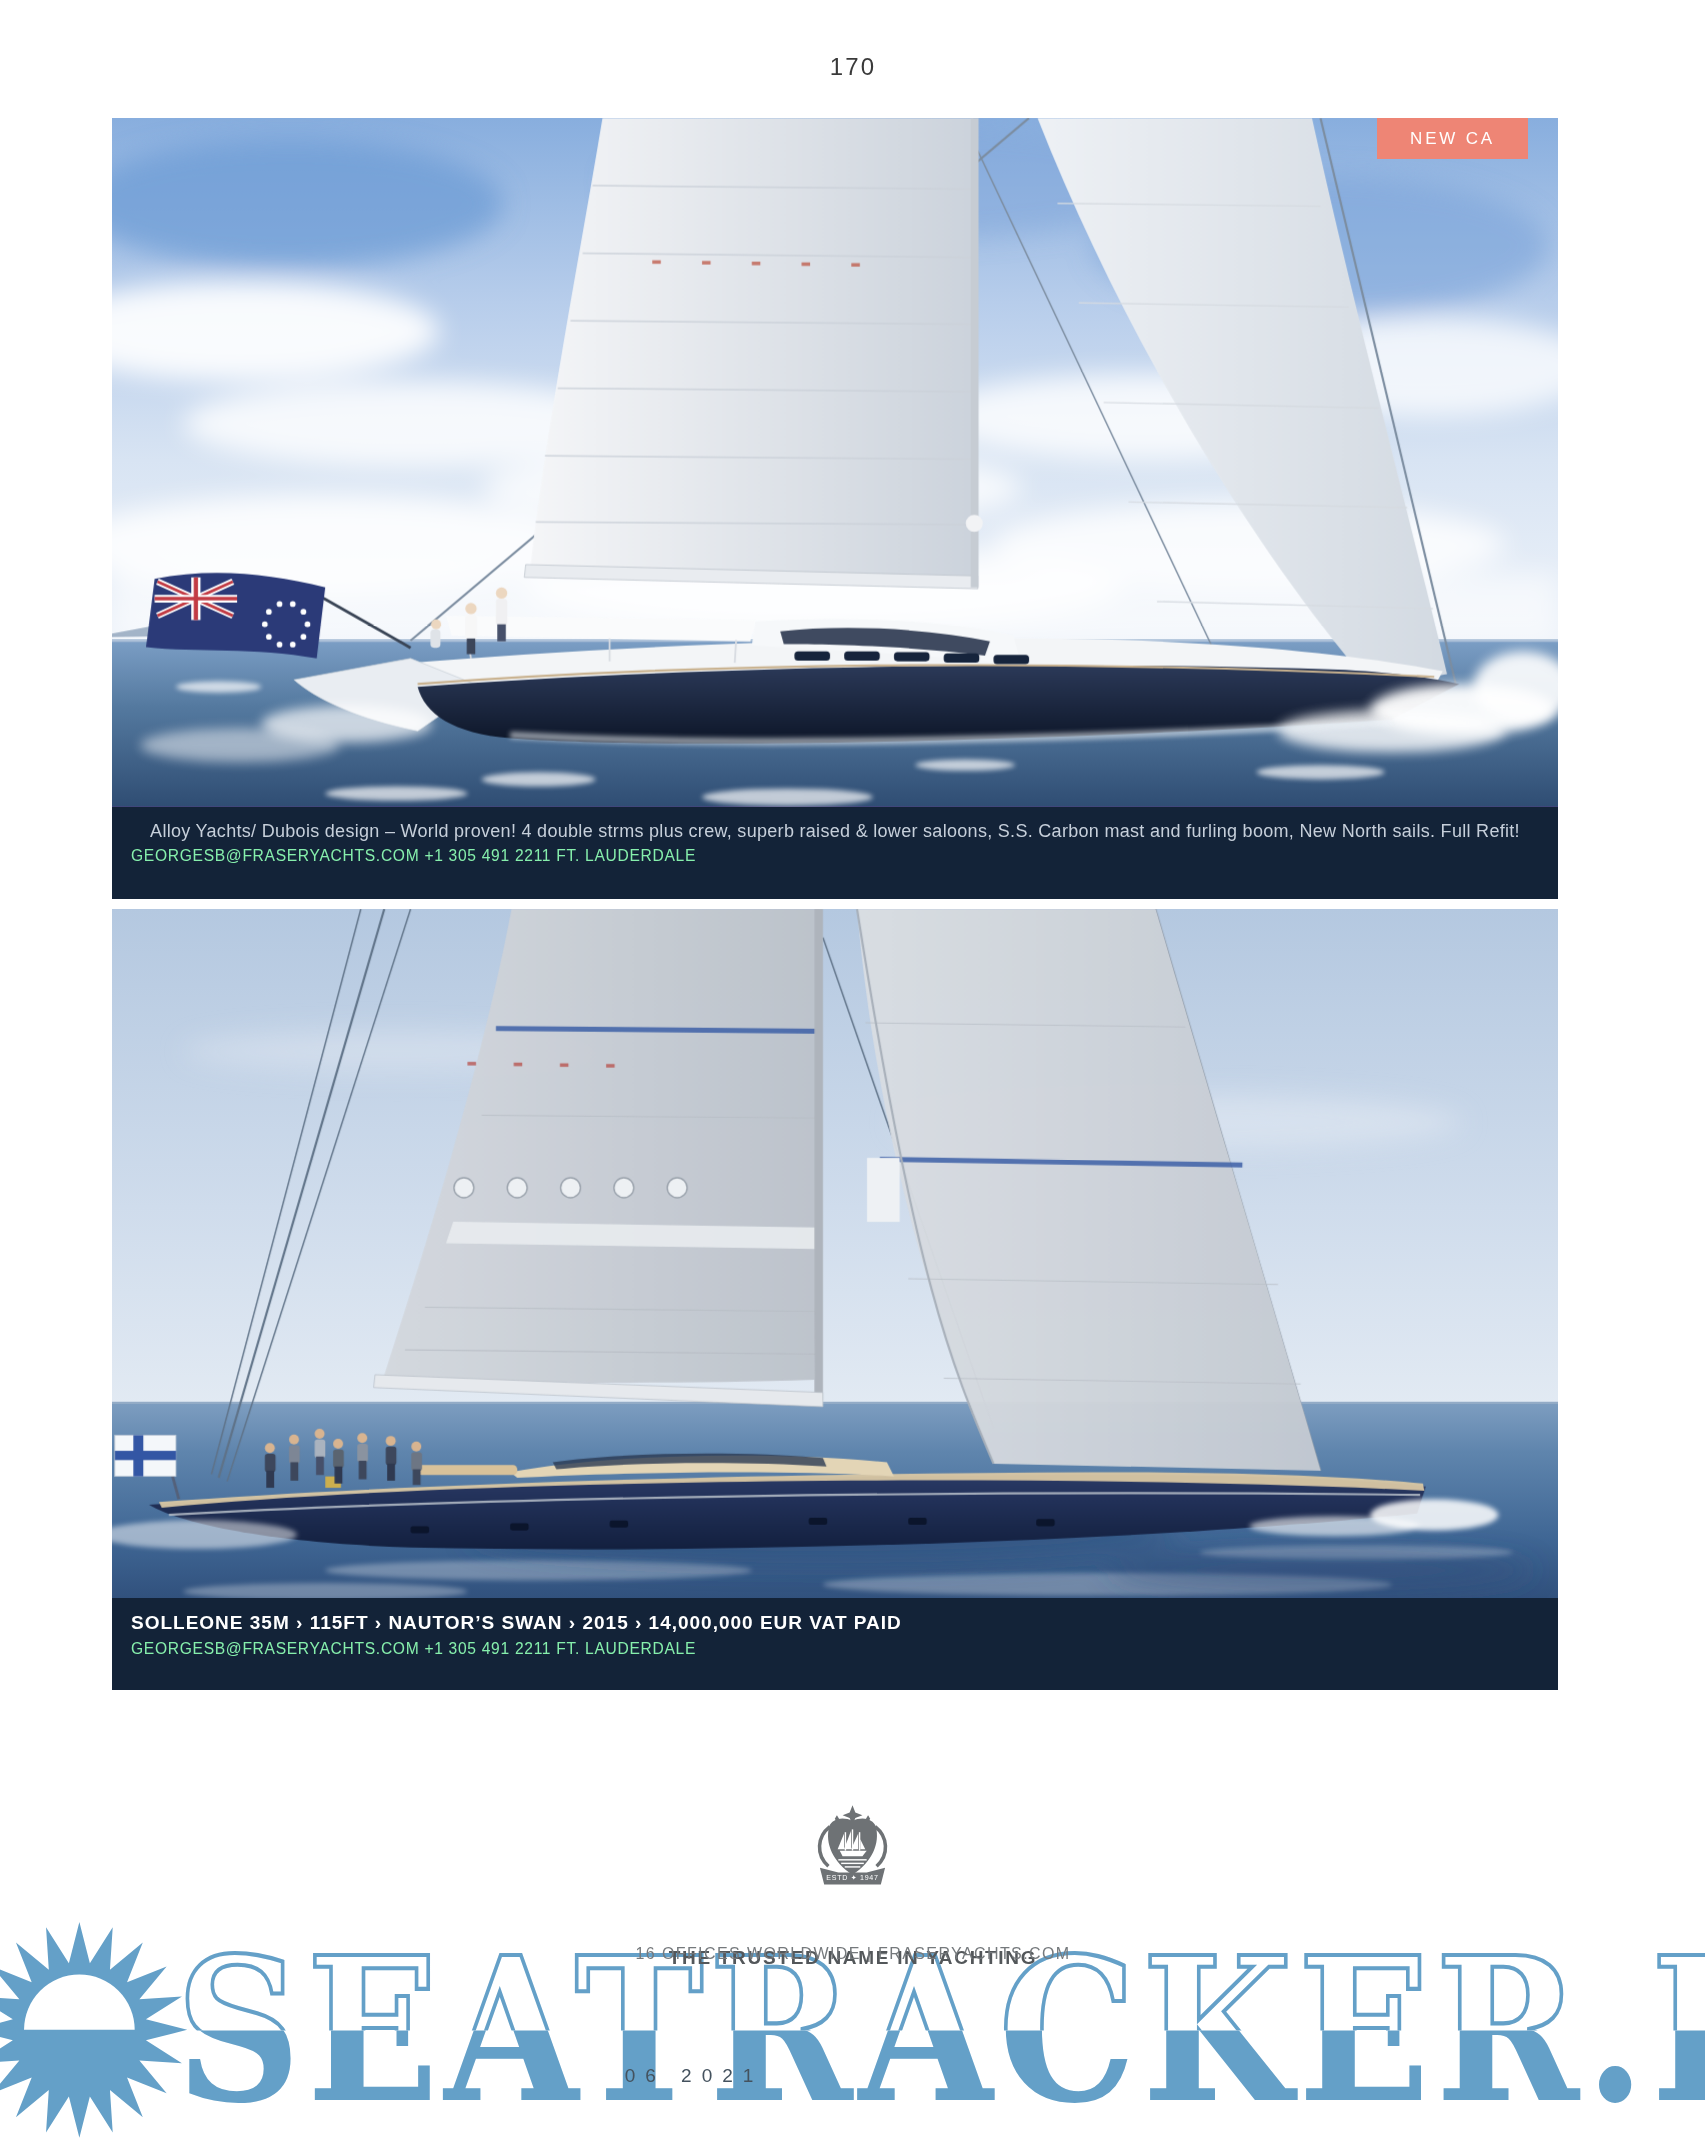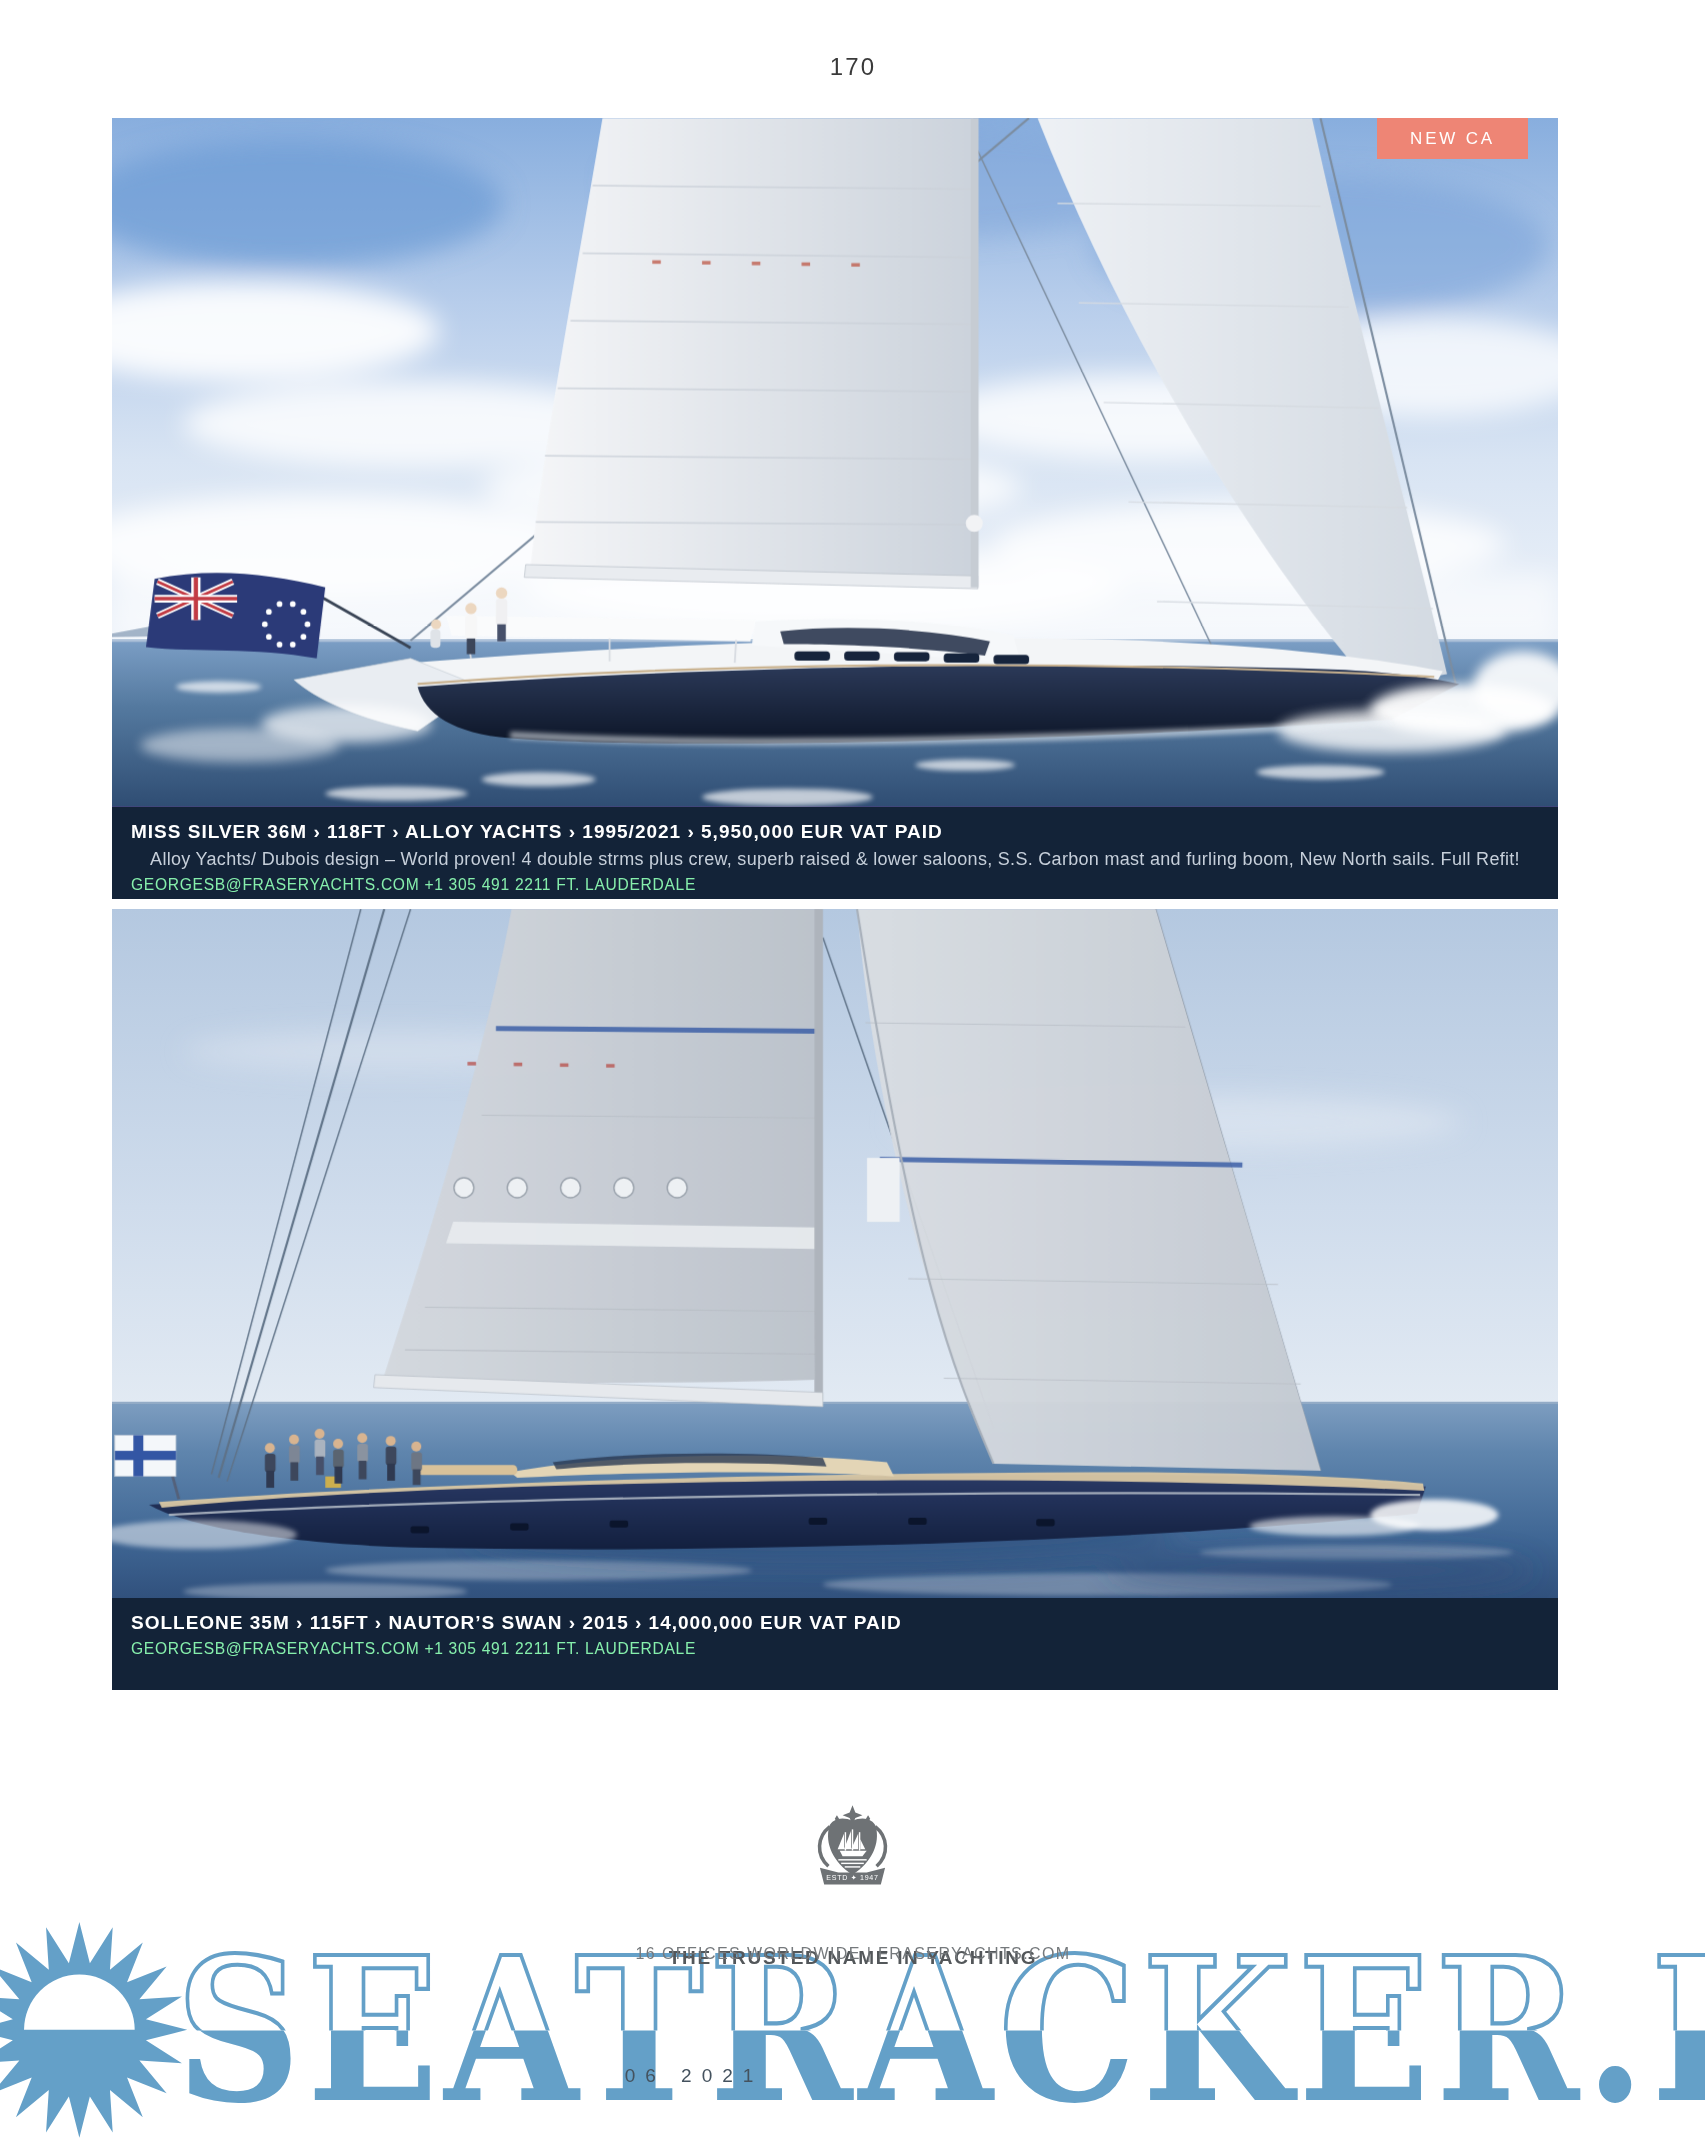--- a/index.html
+++ b/index.html
@@ -241,21 +241,20 @@
           <ellipse cx="600" cy="930" rx="80" ry="10"></ellipse>
         <ellipse cx="1200" cy="910" rx="70" ry="8"></ellipse>
           <ellipse cx="1700" cy="920" rx="90" ry="10"></ellipse>
         <ellipse cx="400" cy="950" rx="100" ry="10"></ellipse>
           <ellipse cx="950" cy="955" rx="120" ry="12"></ellipse>
       </g>
     </svg>
     <div class="badge">NEW CA</div>
   </div>
   <div class="caption">
-    <p class="title">MISS SILVER 36M › 118FT › ALLOY YACHTS › 1995/2021 › 5,950,000 EUR VAT PAID</p>
     <p class="desc">Alloy Yachts/ Dubois design – World proven! 4 double strms plus crew, superb raised &amp; lower saloons, S.S. Carbon mast and furling boom, New North sails. Full Refit!</p>
     <p class="contact">GEORGESB@FRASERYACHTS.COM +1 305 491 2211 FT. LAUDERDALE</p>
   </div>
 </section>
 
 <section class="listing" id="listing2">
   <div class="photo">
     <svg viewBox="0 0 2034 969" preserveAspectRatio="none">
       <defs>
         <linearGradient id="sky2" x1="0" y1="0" x2="0" y2="1">

